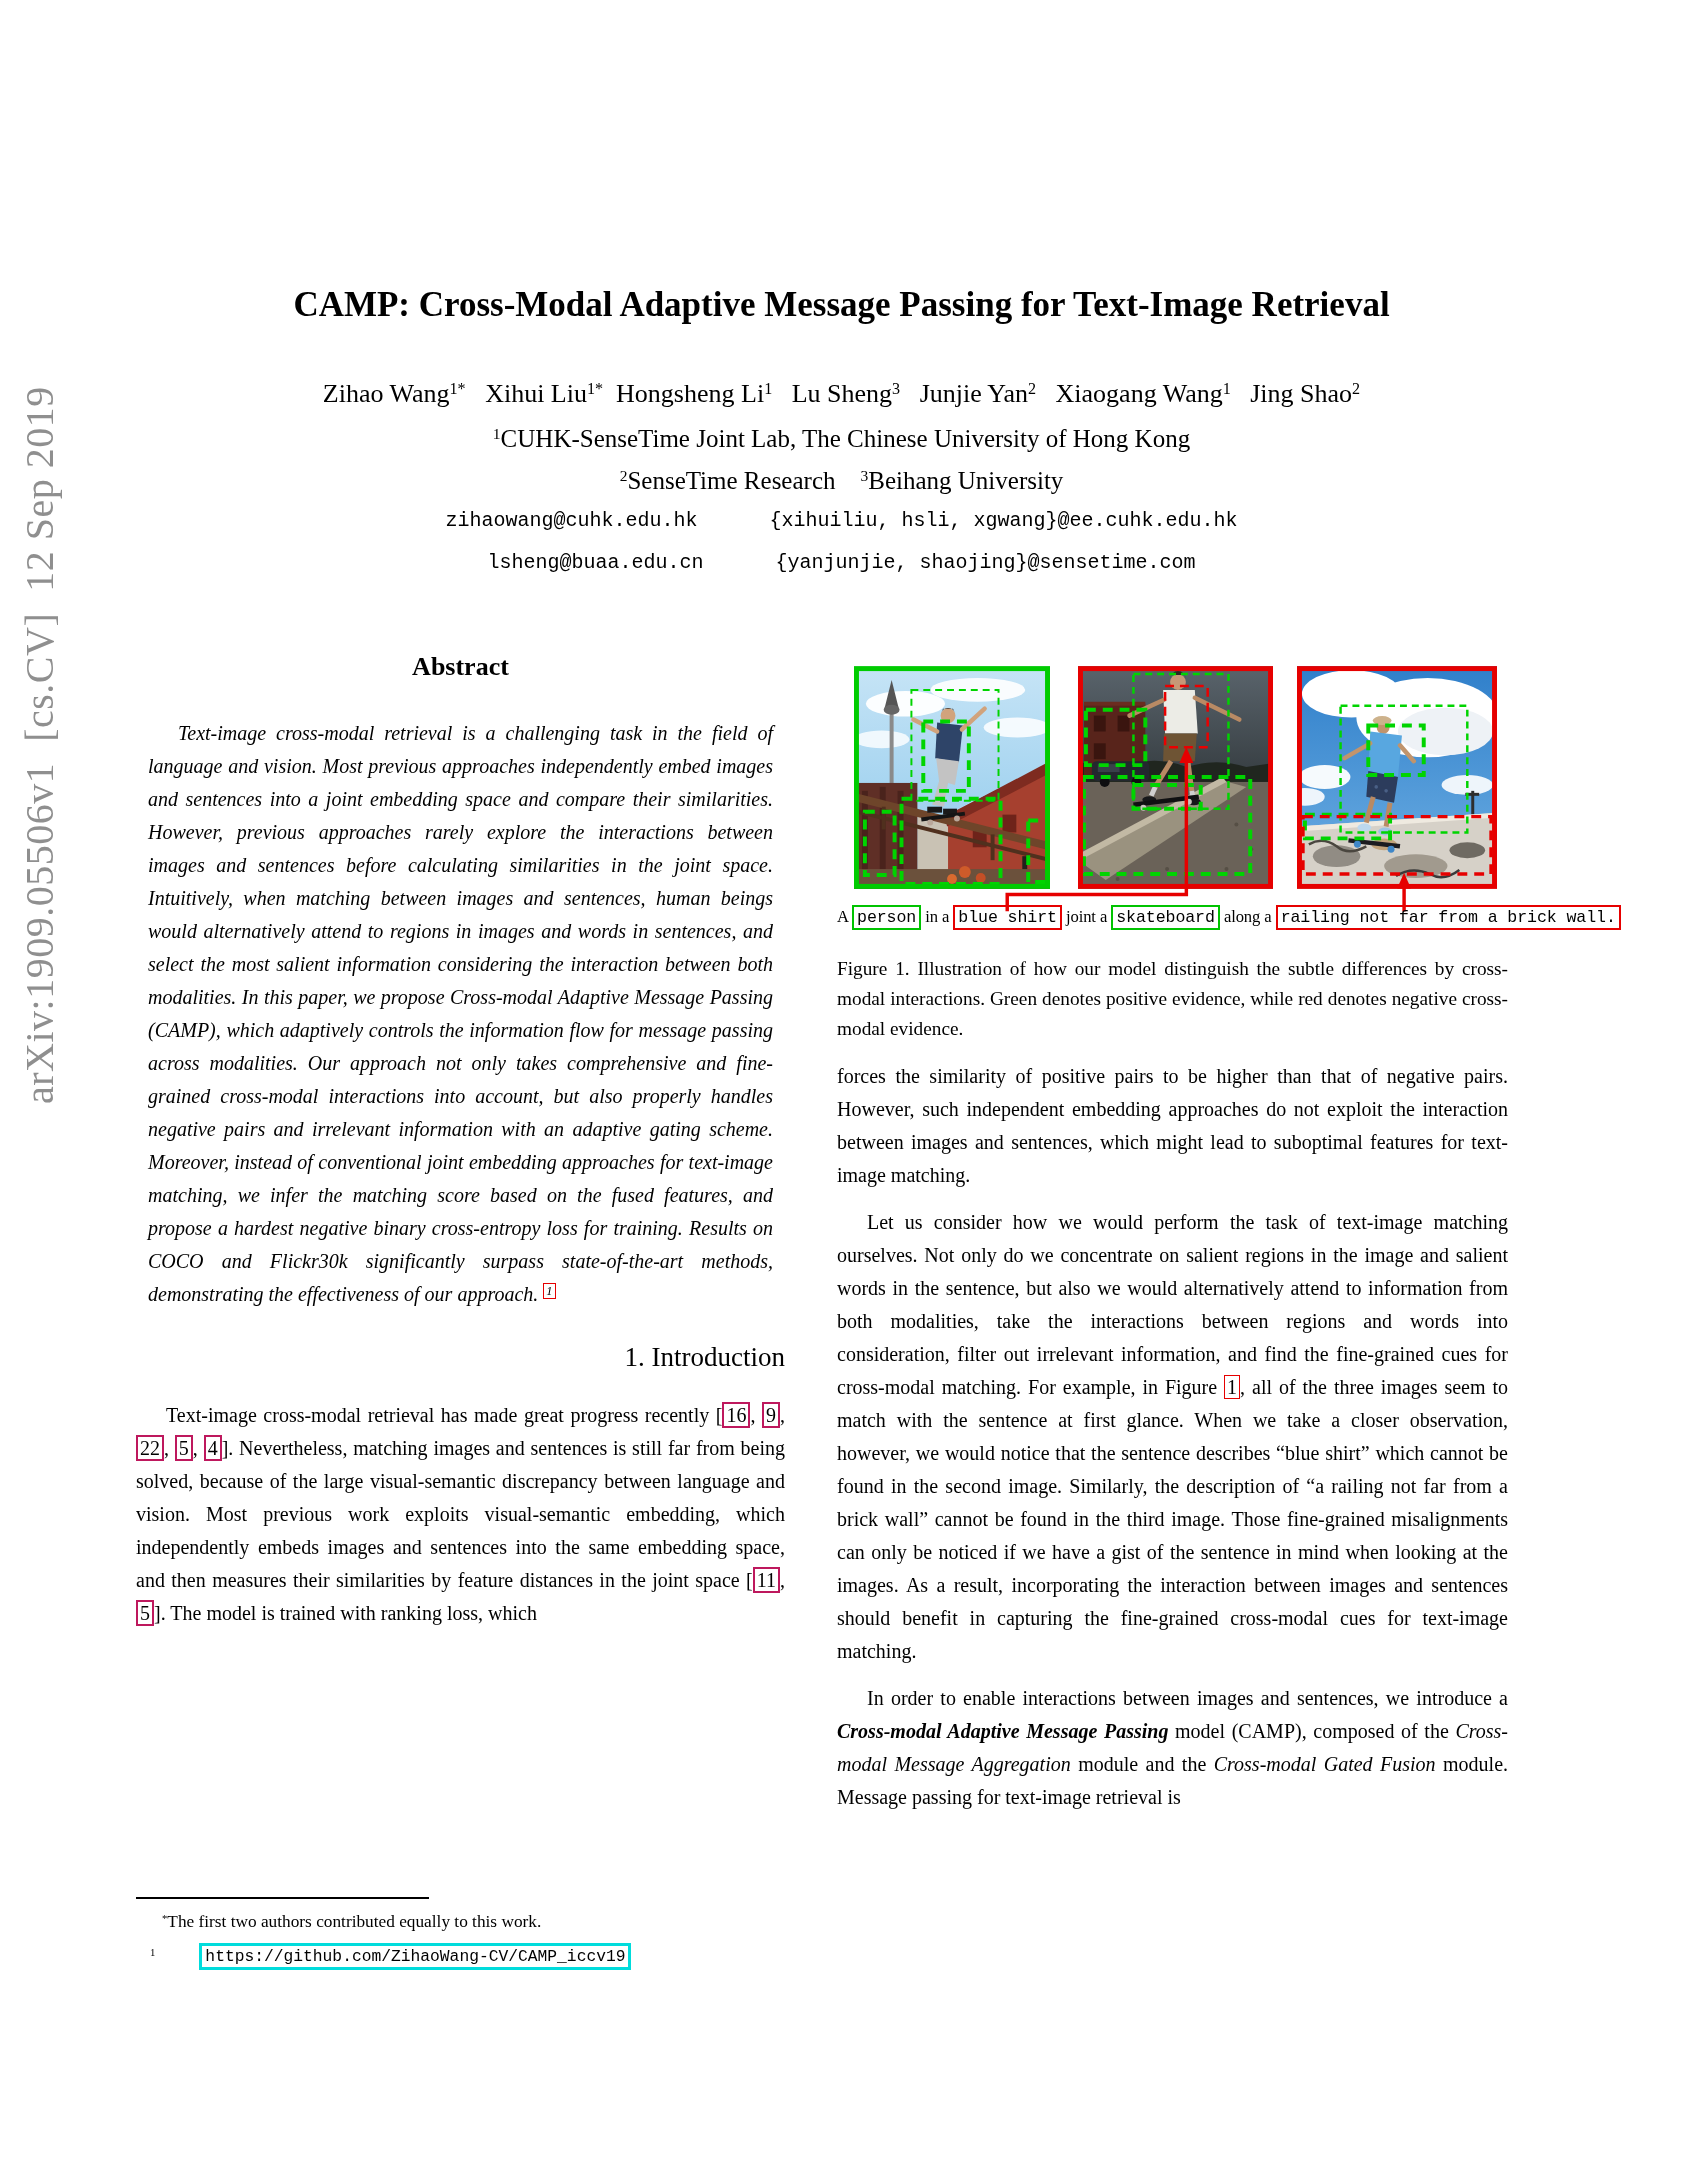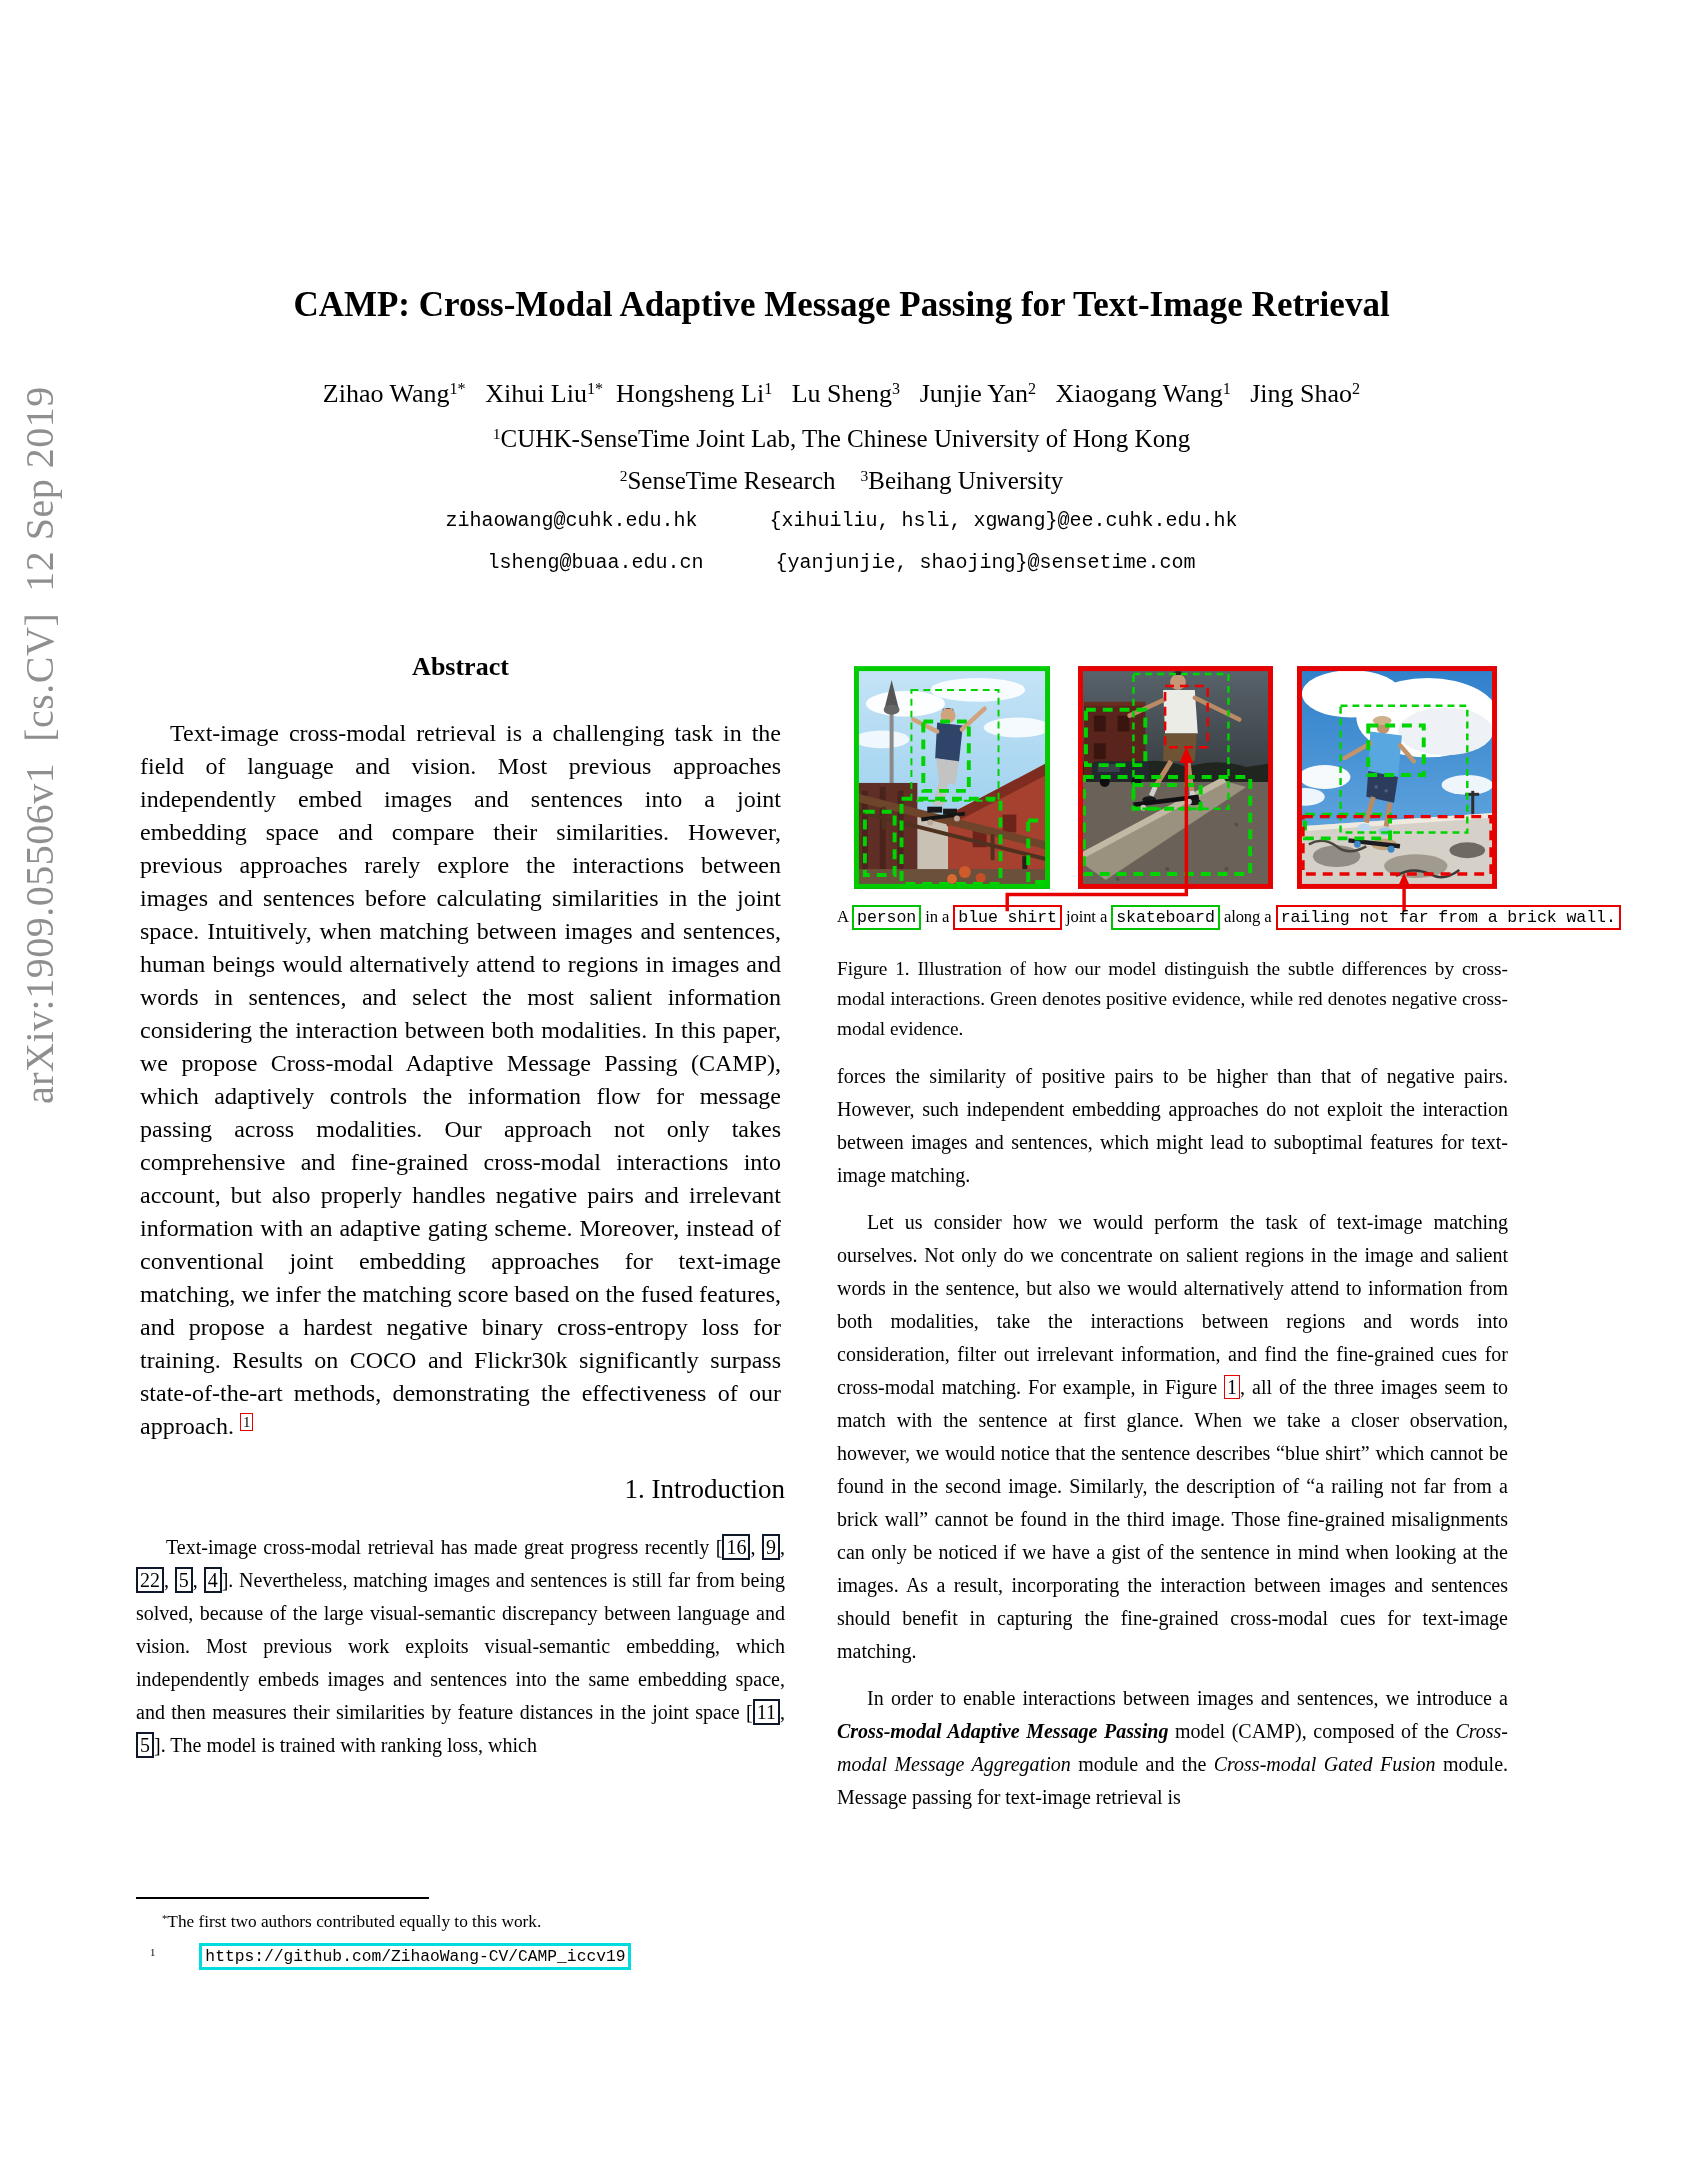--- a/index.html
+++ b/index.html
@@ -21,33 +21,33 @@
              font-size:26px; white-space:pre-wrap; }
   .affil { position:absolute; left:0; width:1683px; text-align:center; font-size:25px; white-space:pre-wrap; }
   .affil1 { top:425px; } .affil2 { top:467px; }
   .emails { position:absolute; left:0; width:1683px; text-align:center;
             font-family:"Liberation Mono", monospace; font-size:20px; white-space:pre-wrap; }
   .email1 { top:509px; } .email2 { top:551px; }
 
   .sup { font-size:0.62em; vertical-align:0.5em; line-height:0; }
 
   
-  .greenbox { border:2px solid #0f172a; padding:0 2px; }
+  .greenbox { border:2px solid #be185d; padding:0 2px; }
   .redboxthin { border:1.5px solid #e60000; padding:0 2px; }
   .cyanbox  { border:3px solid #00dcdc; padding:1px 3px;margin-left:44px; }
   .mono { font-family:"Liberation Mono", monospace; font-size:0.93em; }
   .bi { font-style:italic; font-weight:bold; }
   .it { font-style:italic; }
 
   
   .left-col  { position:absolute; left:136px; top:634px; width:649px; height:1406px; }
   .right-col { position:absolute; left:837px; top:644px; width:671px; }
 
   .abstract-h { text-align:center; font-size:26px; font-weight:bold; margin:18px 0 0; }
-  .abstract-p { margin:35px 4px 0; font-size:24px; line-height:33px;
+  .abstract-p { margin:35px 12px 0; font-style:italic; font-size:20px; line-height:33px;
                 text-align:justify; text-indent:30px; }
   .section-h { font-size:27px; font-weight:normal; margin:31px 0 0;text-align:right; }
   .body-p { font-size:20px; line-height:33px; text-align:justify; margin:14px 0 0; }
   .ind { text-indent:30px; }
   .intro-p { margin-top:26px; }
 
   .footnote-block { position:absolute; left:0; top:1263px; width:649px; }
   .fn-rule { width:293px; border-top:2px solid #000; margin:0 0 9px; }
   .fn { font-size:17.3px; line-height:27px; margin:0 0 7px; }
   .fn-star { padding-left:26px; }

